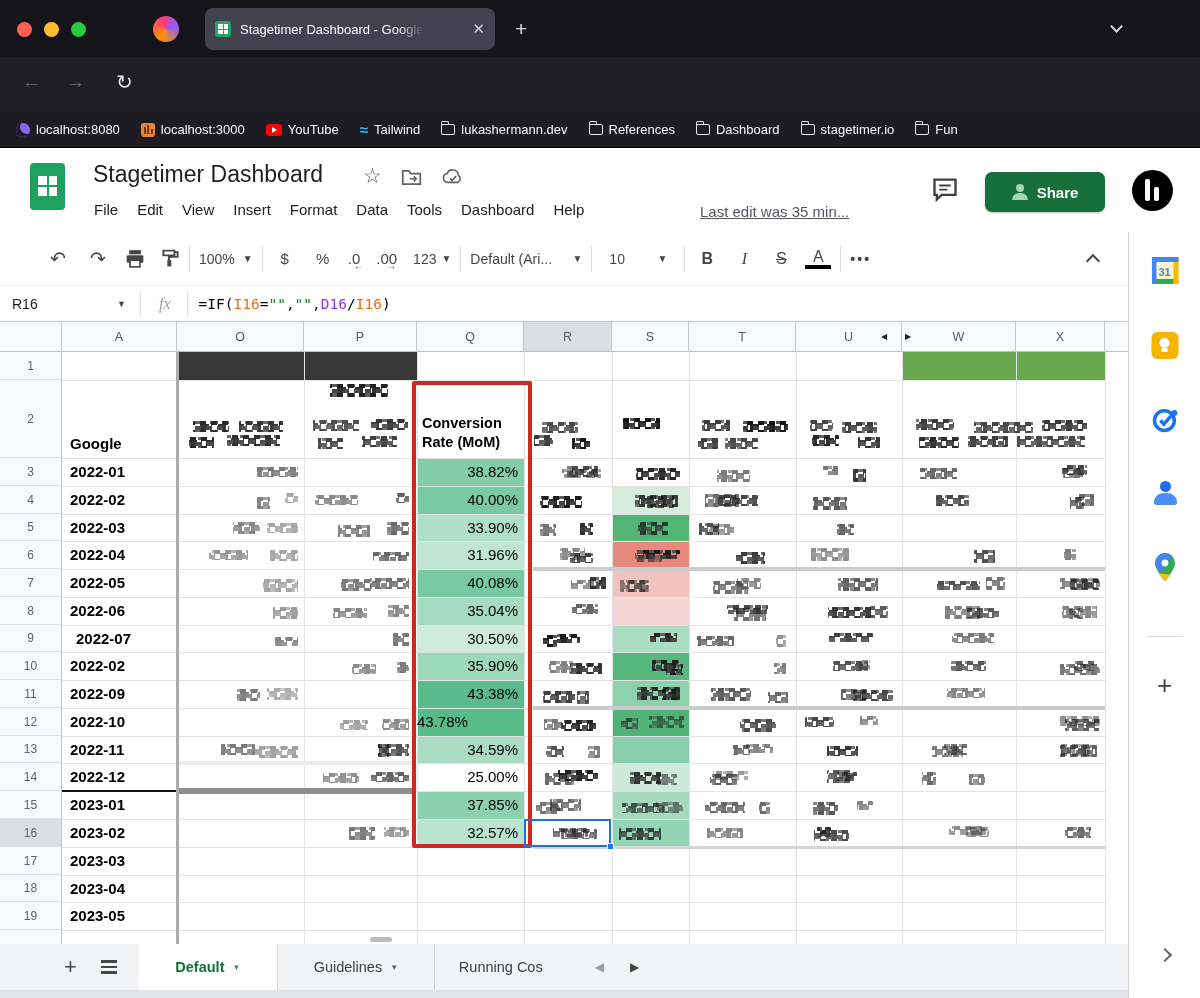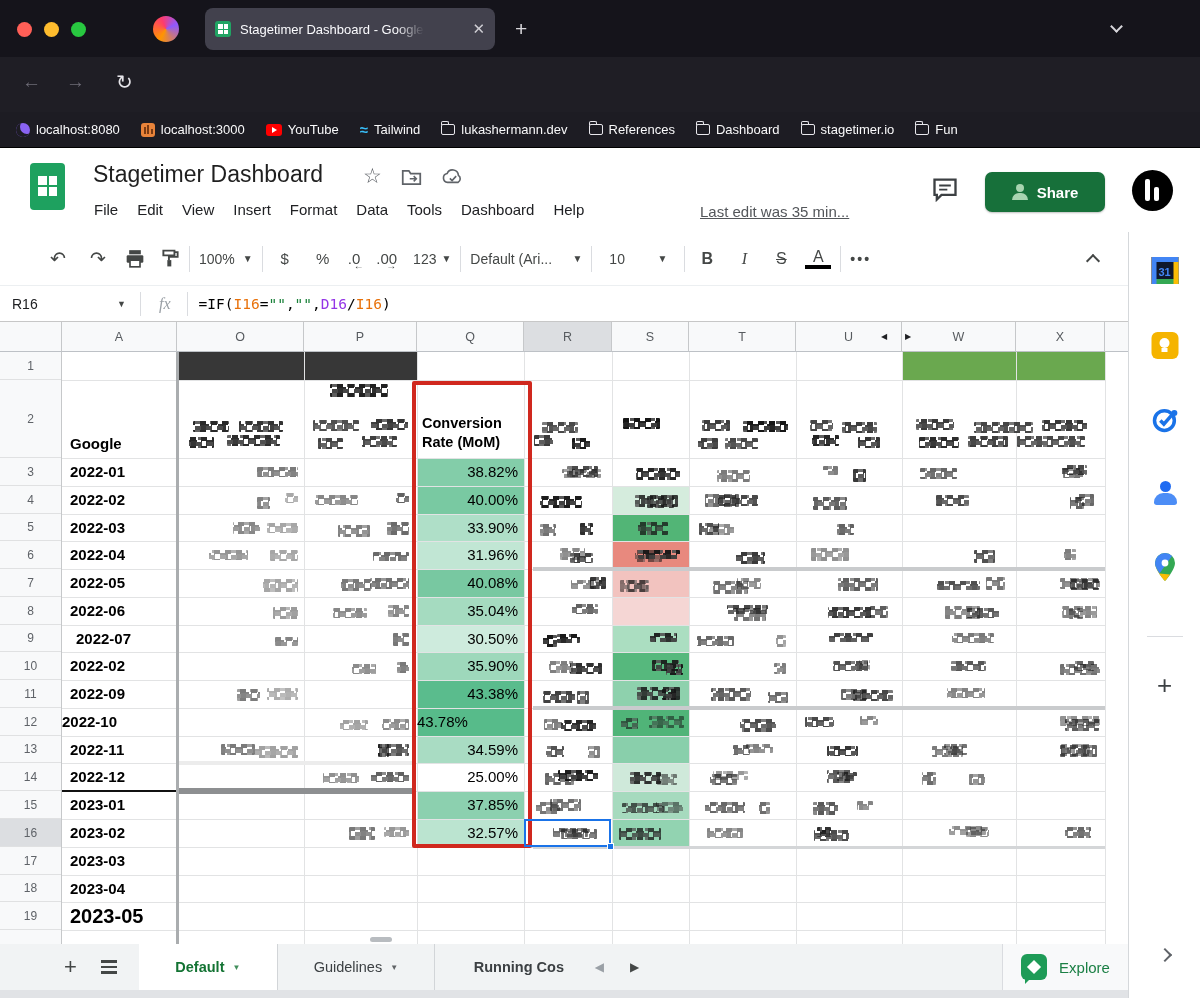--- a/index.html
+++ b/index.html
@@ -360,33 +360,33 @@
       <div style="position: absolute; left: 70px; top: 247px; height: 28px; line-height: 28px; font-size: 15px; font-weight: bold; color: rgb(0, 0, 0);">2022-05</div>
       <div style="position: absolute; left: 417px; top: 247px; width: 101px; height: 28px; line-height: 28px; font-size: 15px; color: rgb(0, 0, 0); text-align: right;">40.08%</div>
       <div style="position: absolute; left: 70px; top: 275px; height: 28px; line-height: 28px; font-size: 15px; font-weight: bold; color: rgb(0, 0, 0);">2022-06</div>
       <div style="position: absolute; left: 417px; top: 275px; width: 101px; height: 28px; line-height: 28px; font-size: 15px; color: rgb(0, 0, 0); text-align: right;">35.04%</div>
       <div style="position: absolute; left: 76px; top: 303px; height: 27px; line-height: 27px; font-size: 15px; font-weight: bold; color: rgb(0, 0, 0);">2022-07</div>
       <div style="position: absolute; left: 417px; top: 303px; width: 101px; height: 27px; line-height: 27px; font-size: 15px; color: rgb(0, 0, 0); text-align: right;">30.50%</div>
       <div style="position: absolute; left: 70px; top: 330px; height: 28px; line-height: 28px; font-size: 15px; font-weight: bold; color: rgb(0, 0, 0);">2022-02</div>
       <div style="position: absolute; left: 417px; top: 330px; width: 101px; height: 28px; line-height: 28px; font-size: 15px; color: rgb(0, 0, 0); text-align: right;">35.90%</div>
       <div style="position: absolute; left: 70px; top: 358px; height: 28px; line-height: 28px; font-size: 15px; font-weight: bold; color: rgb(0, 0, 0);">2022-09</div>
       <div style="position: absolute; left: 417px; top: 358px; width: 101px; height: 28px; line-height: 28px; font-size: 15px; color: rgb(0, 0, 0); text-align: right;">43.38%</div>
-      <div style="position: absolute; left: 62px; top: 386px; height: 28px; line-height: 28px; font-size: 15px; font-weight: bold; color: rgb(0, 0, 0);">2022-10</div>
+      <div style="position: absolute; left: 70px; top: 386px; height: 28px; line-height: 28px; font-size: 15px; font-weight: bold; color: rgb(0, 0, 0);">2022-10</div>
       <div style="position: absolute; left: 417px; top: 386px; width: 101px; height: 28px; line-height: 28px; font-size: 15px; color: rgb(0, 0, 0); ">43.78%</div>
       <div style="position: absolute; left: 70px; top: 414px; height: 27px; line-height: 27px; font-size: 15px; font-weight: bold; color: rgb(0, 0, 0);">2022-11</div>
       <div style="position: absolute; left: 417px; top: 414px; width: 101px; height: 27px; line-height: 27px; font-size: 15px; color: rgb(0, 0, 0); text-align: right;">34.59%</div>
       <div style="position: absolute; left: 70px; top: 441px; height: 28px; line-height: 28px; font-size: 15px; font-weight: bold; color: rgb(0, 0, 0);">2022-12</div>
       <div style="position: absolute; left: 417px; top: 441px; width: 101px; height: 28px; line-height: 28px; font-size: 15px; color: rgb(0, 0, 0); text-align: right;">25.00%</div>
       <div style="position: absolute; left: 70px; top: 469px; height: 28px; line-height: 28px; font-size: 15px; font-weight: bold; color: rgb(0, 0, 0);">2023-01</div>
       <div style="position: absolute; left: 417px; top: 469px; width: 101px; height: 28px; line-height: 28px; font-size: 15px; color: rgb(0, 0, 0); text-align: right;">37.85%</div>
       <div style="position: absolute; left: 70px; top: 497px; height: 28px; line-height: 28px; font-size: 15px; font-weight: bold; color: rgb(0, 0, 0);">2023-02</div>
       <div style="position: absolute; left: 417px; top: 497px; width: 101px; height: 28px; line-height: 28px; font-size: 15px; color: rgb(0, 0, 0); text-align: right;">32.57%</div>
       <div style="position: absolute; left: 70px; top: 525px; height: 28px; line-height: 28px; font-size: 15px; font-weight: bold; color: rgb(0, 0, 0);">2023-03</div>
       <div style="position: absolute; left: 70px; top: 553px; height: 27px; line-height: 27px; font-size: 15px; font-weight: bold; color: rgb(0, 0, 0);">2023-04</div>
-      <div style="position: absolute; left: 70px; top: 580px; height: 28px; line-height: 28px; font-size: 20px; font-weight: bold; color: rgb(0, 0, 0);">2023-05</div>
+      <div style="position: absolute; left: 70px; top: 580px; height: 28px; line-height: 28px; font-size: 15px; font-weight: bold; color: rgb(0, 0, 0);">2023-05</div>
       <div class="rdx" style="position: absolute; left: 193px; top: 99px; width: 36px; height: 11px; opacity: 0.917434; background-position: 2px 0px, 8px 3px;"></div>
       <div class="rdx" style="position: absolute; left: 239px; top: 99px; width: 44px; height: 11px; opacity: 0.868079; background-position: 2px 0px, 14px 3px;"></div>
       <div class="rdx" style="position: absolute; left: 189px; top: 115px; width: 25px; height: 11px; opacity: 0.921653; background-position: 7px 0px, 0px 3px;"></div>
       <div class="rdx" style="position: absolute; left: 227px; top: 113px; width: 53px; height: 11px; opacity: 0.898081; background-position: 0px 0px, 4px 3px;"></div>
       <div class="rdx" style="position: absolute; left: 313px; top: 98px; width: 46px; height: 11px; opacity: 0.756781; background-position: 2px 0px, 14px 3px;"></div>
       <div class="rdx" style="position: absolute; left: 371px; top: 97px; width: 37px; height: 11px; opacity: 0.862474; background-position: 0px 0px, 0px 3px;"></div>
       <div class="rdx" style="position: absolute; left: 318px; top: 116px; width: 25px; height: 11px; opacity: 0.802378; background-position: 3px 0px, 12px 3px;"></div>
       <div class="rdx" style="position: absolute; left: 362px; top: 114px; width: 35px; height: 11px; opacity: 0.821052; background-position: 3px 0px, 1px 3px;"></div>
       <div class="rdx" style="position: absolute; left: 542px; top: 100px; width: 36px; height: 11px; opacity: 0.771992; background-position: 11px 0px, 7px 3px;"></div>
       <div class="rdx" style="position: absolute; left: 534px; top: 113px; width: 19px; height: 11px; opacity: 0.840111; background-position: 5px 0px, 10px 3px;"></div>
@@ -621,38 +621,31 @@
     </div>
     <div id="sheettabs" style="display:flex;margin-left:22px">
         <div class="sheet-tab" style="width: 138px; background: rgb(255, 255, 255); color: rgb(19, 115, 51); font-weight: bold;">
           <span>Default</span>
           <span style="font-size: 8px; opacity: 0.8;">▼</span>
         </div>
         <div class="sheet-tab" style="width: 157px; background: transparent; color: rgb(60, 64, 67); font-weight: 500; border-left: 1px solid rgb(210, 213, 216);">
           <span>Guidelines</span>
           <span style="font-size: 8px; opacity: 0.8;">▼</span>
         </div>
-        <div class="sheet-tab" style="width: 145px; background: transparent; color: rgb(60, 64, 67); font-weight: 700; border-left: 1px solid rgb(210, 213, 216); overflow: hidden; justify-content: center; padding-left: 24px;">
+        <div class="sheet-tab" style="width: 145px; background: transparent; color: rgb(60, 64, 67); font-weight: 400; border-left: 1px solid rgb(210, 213, 216); overflow: hidden; justify-content: flex-start; padding-left: 24px;">
           <span>Running Cos</span>
         </div>
       </div>
     <div style="align-self:center;margin-left:16px;font-size:12px;color:#9aa0a6">◀</div>
     <div style="align-self:center;margin-left:26px;font-size:12px;color:#444746">▶</div>
-    <div style="margin-left:auto;width:126px;border-left:1px solid #dadce0;background:#f8f9fa;display:flex;align-items:center;justify-content:center;gap:12px">
-      <span style="position:relative;width:26px;height:26px;background:#1e9b57;border-radius:6px;display:inline-block">
-        <span style="position:absolute;left:8px;top:8px;width:10px;height:10px;background:#fff;transform:rotate(45deg)"></span>
-        <span style="position:absolute;left:4px;bottom:-4px;width:0;height:0;border-left:7px solid #1e9b57;border-bottom:7px solid transparent"></span>
-      </span>
-      <span style="color:#1a7f44;font-size:15px">Explore</span>
-    </div>
   </div>
   <div class="abs bottomstrip"></div>
 
   <div class="abs sidepanel">
-    <div class="sp-ic" style="top:25px;width:27px;height:27px;background:#0f172a;
+    <div class="sp-ic" style="top:25px;width:27px;height:27px;background:#fef9c3;
       box-shadow:inset 0 5px 0 #4285f4,inset 5px 0 0 #4285f4,inset -5px 0 0 #fbbc04,inset 0 -5px 0 #34a853;
       color:#4285f4;font-size:11px;font-weight:bold;text-align:center;line-height:31px">31</div>
     <div class="sp-ic" style="top:100px;width:27px;height:27px;background:#f5b400;border-radius:6px">
       <span style="position:absolute;left:8.5px;top:6px;width:10px;height:10px;border-radius:50%;background:#fff"></span>
       <span style="position:absolute;left:10.5px;top:16px;width:6px;height:4px;background:#fff"></span>
     </div>
     <svg class="sp-ic" style="top:174px" width="28" height="28" viewBox="0 0 24 24">
       <circle cx="11.5" cy="12.5" r="8.5" fill="none" stroke="#1a73e8" stroke-width="3"></circle>
       <path d="M8 12.5l3 3 7.5-8.5" fill="none" stroke="#1a73e8" stroke-width="3"></path>
       <circle cx="20" cy="6" r="2.6" fill="#1a73e8"></circle>

